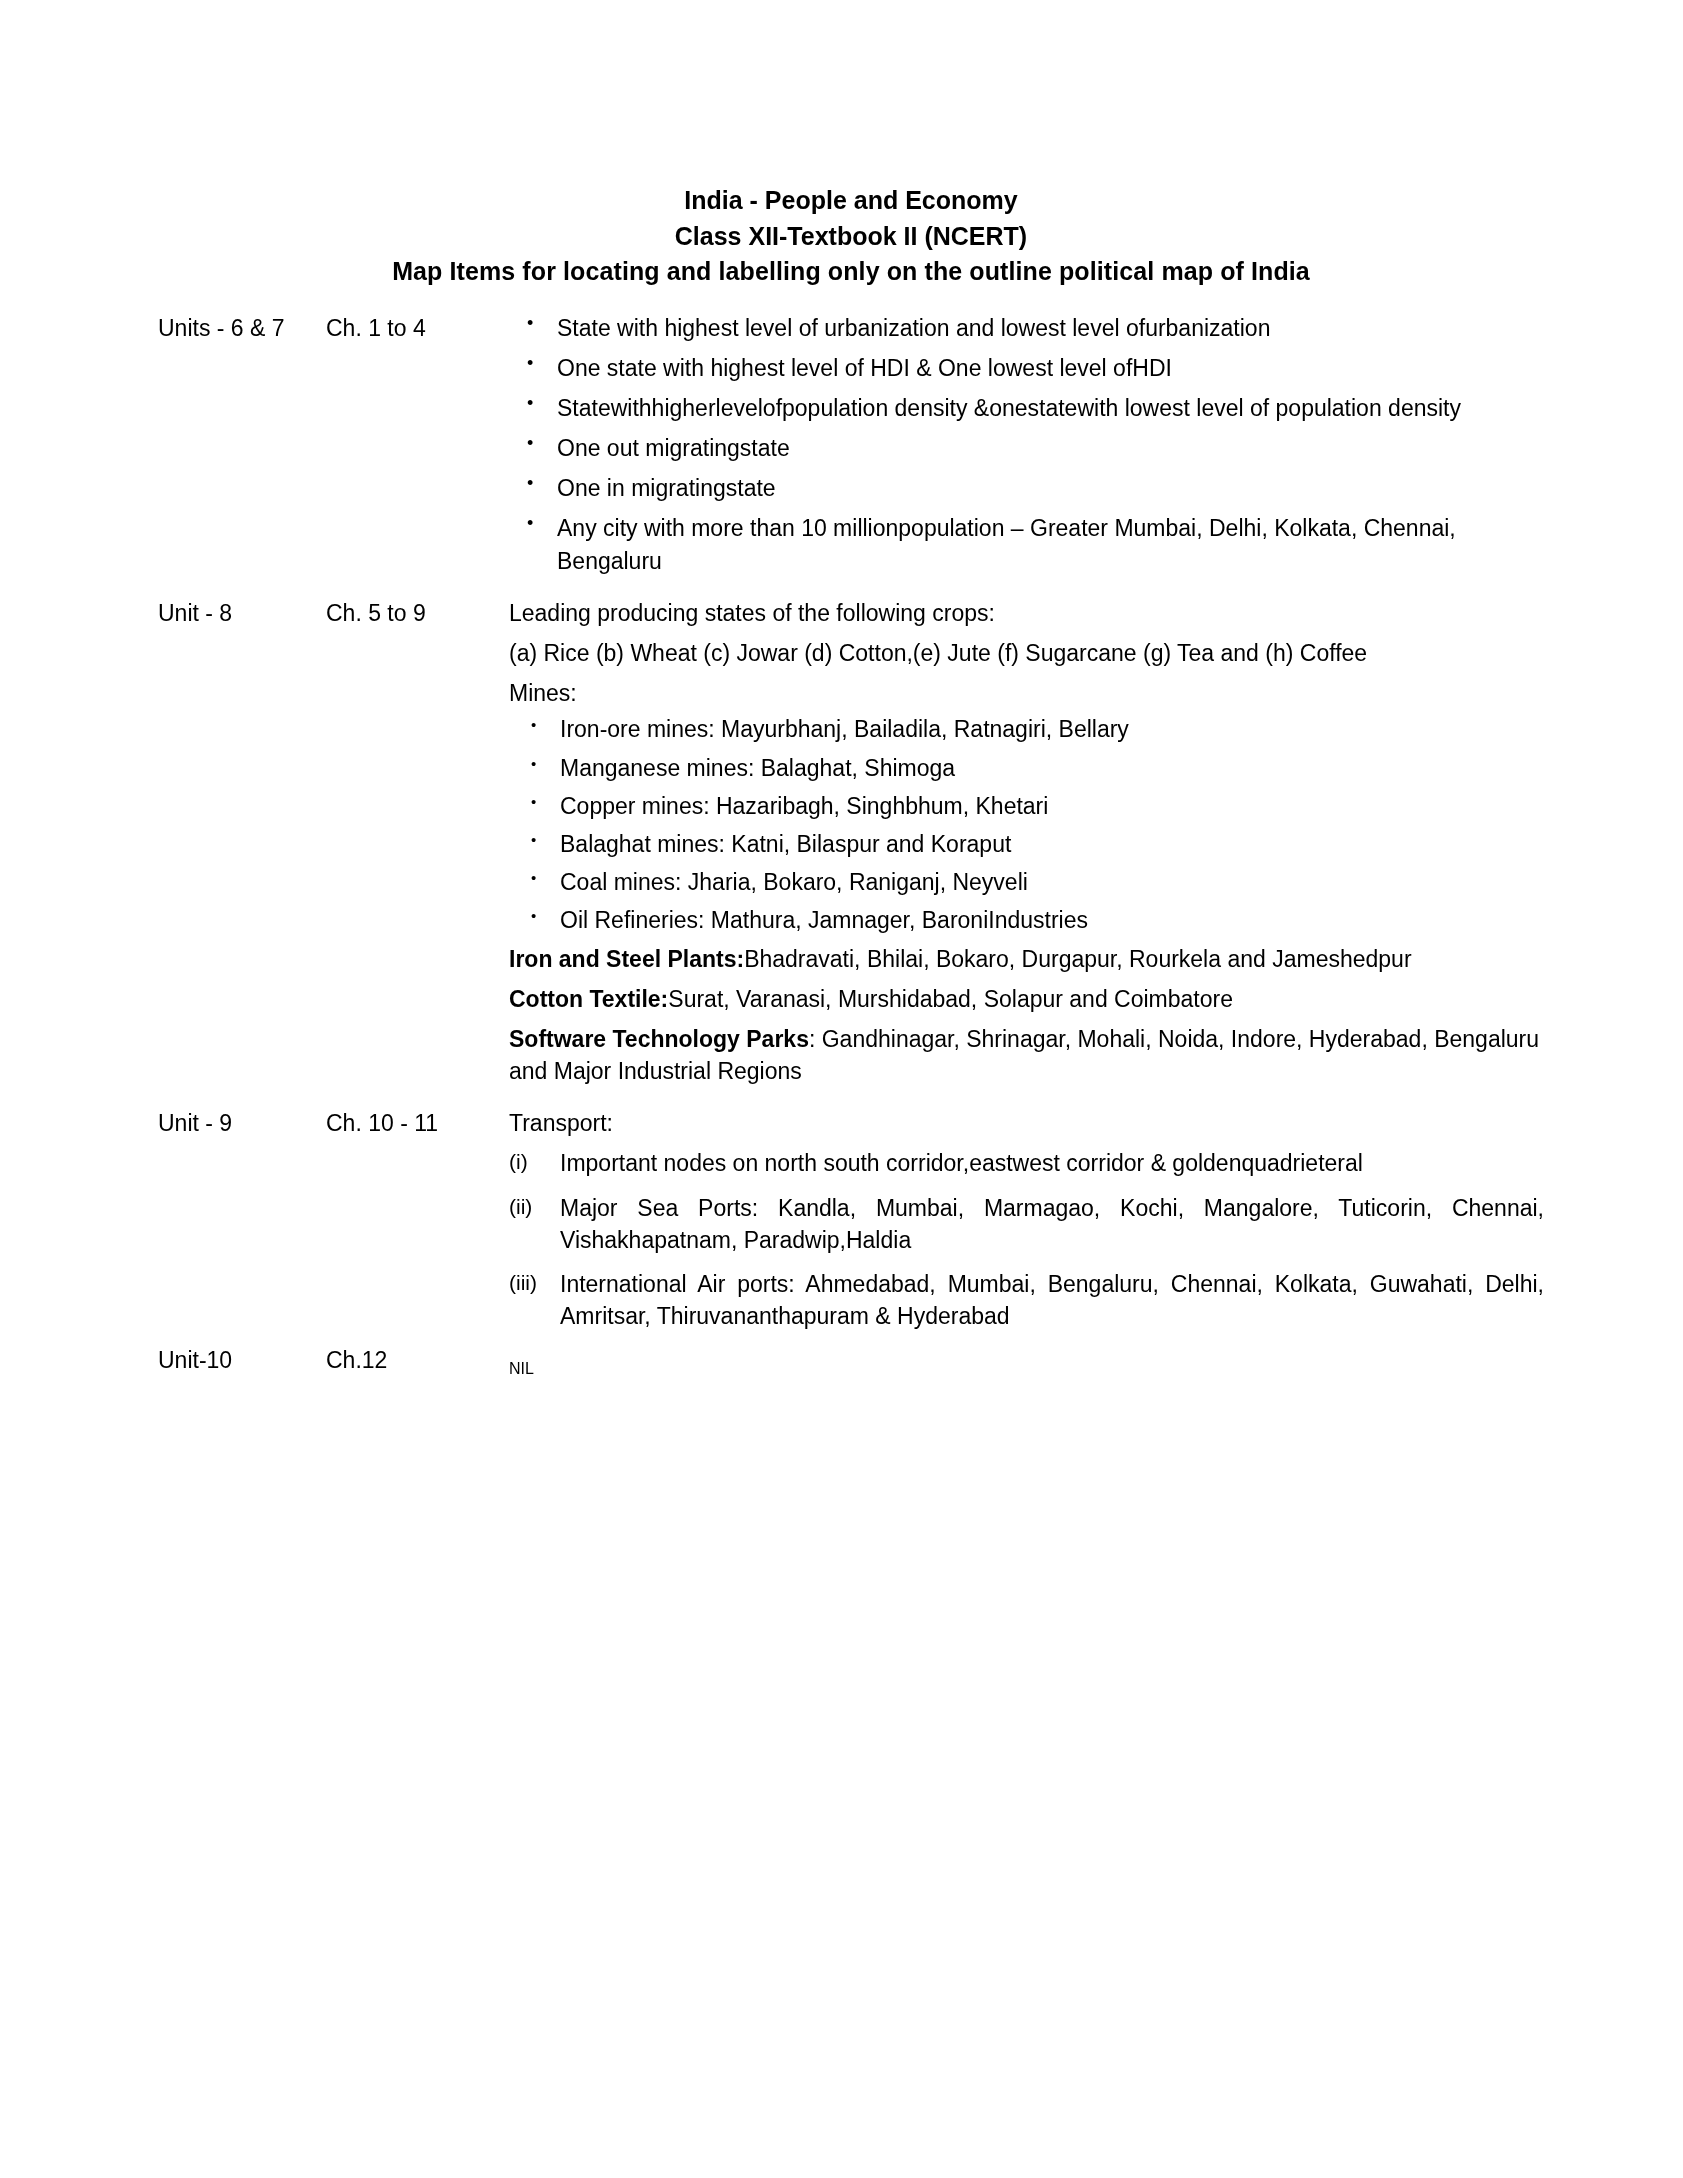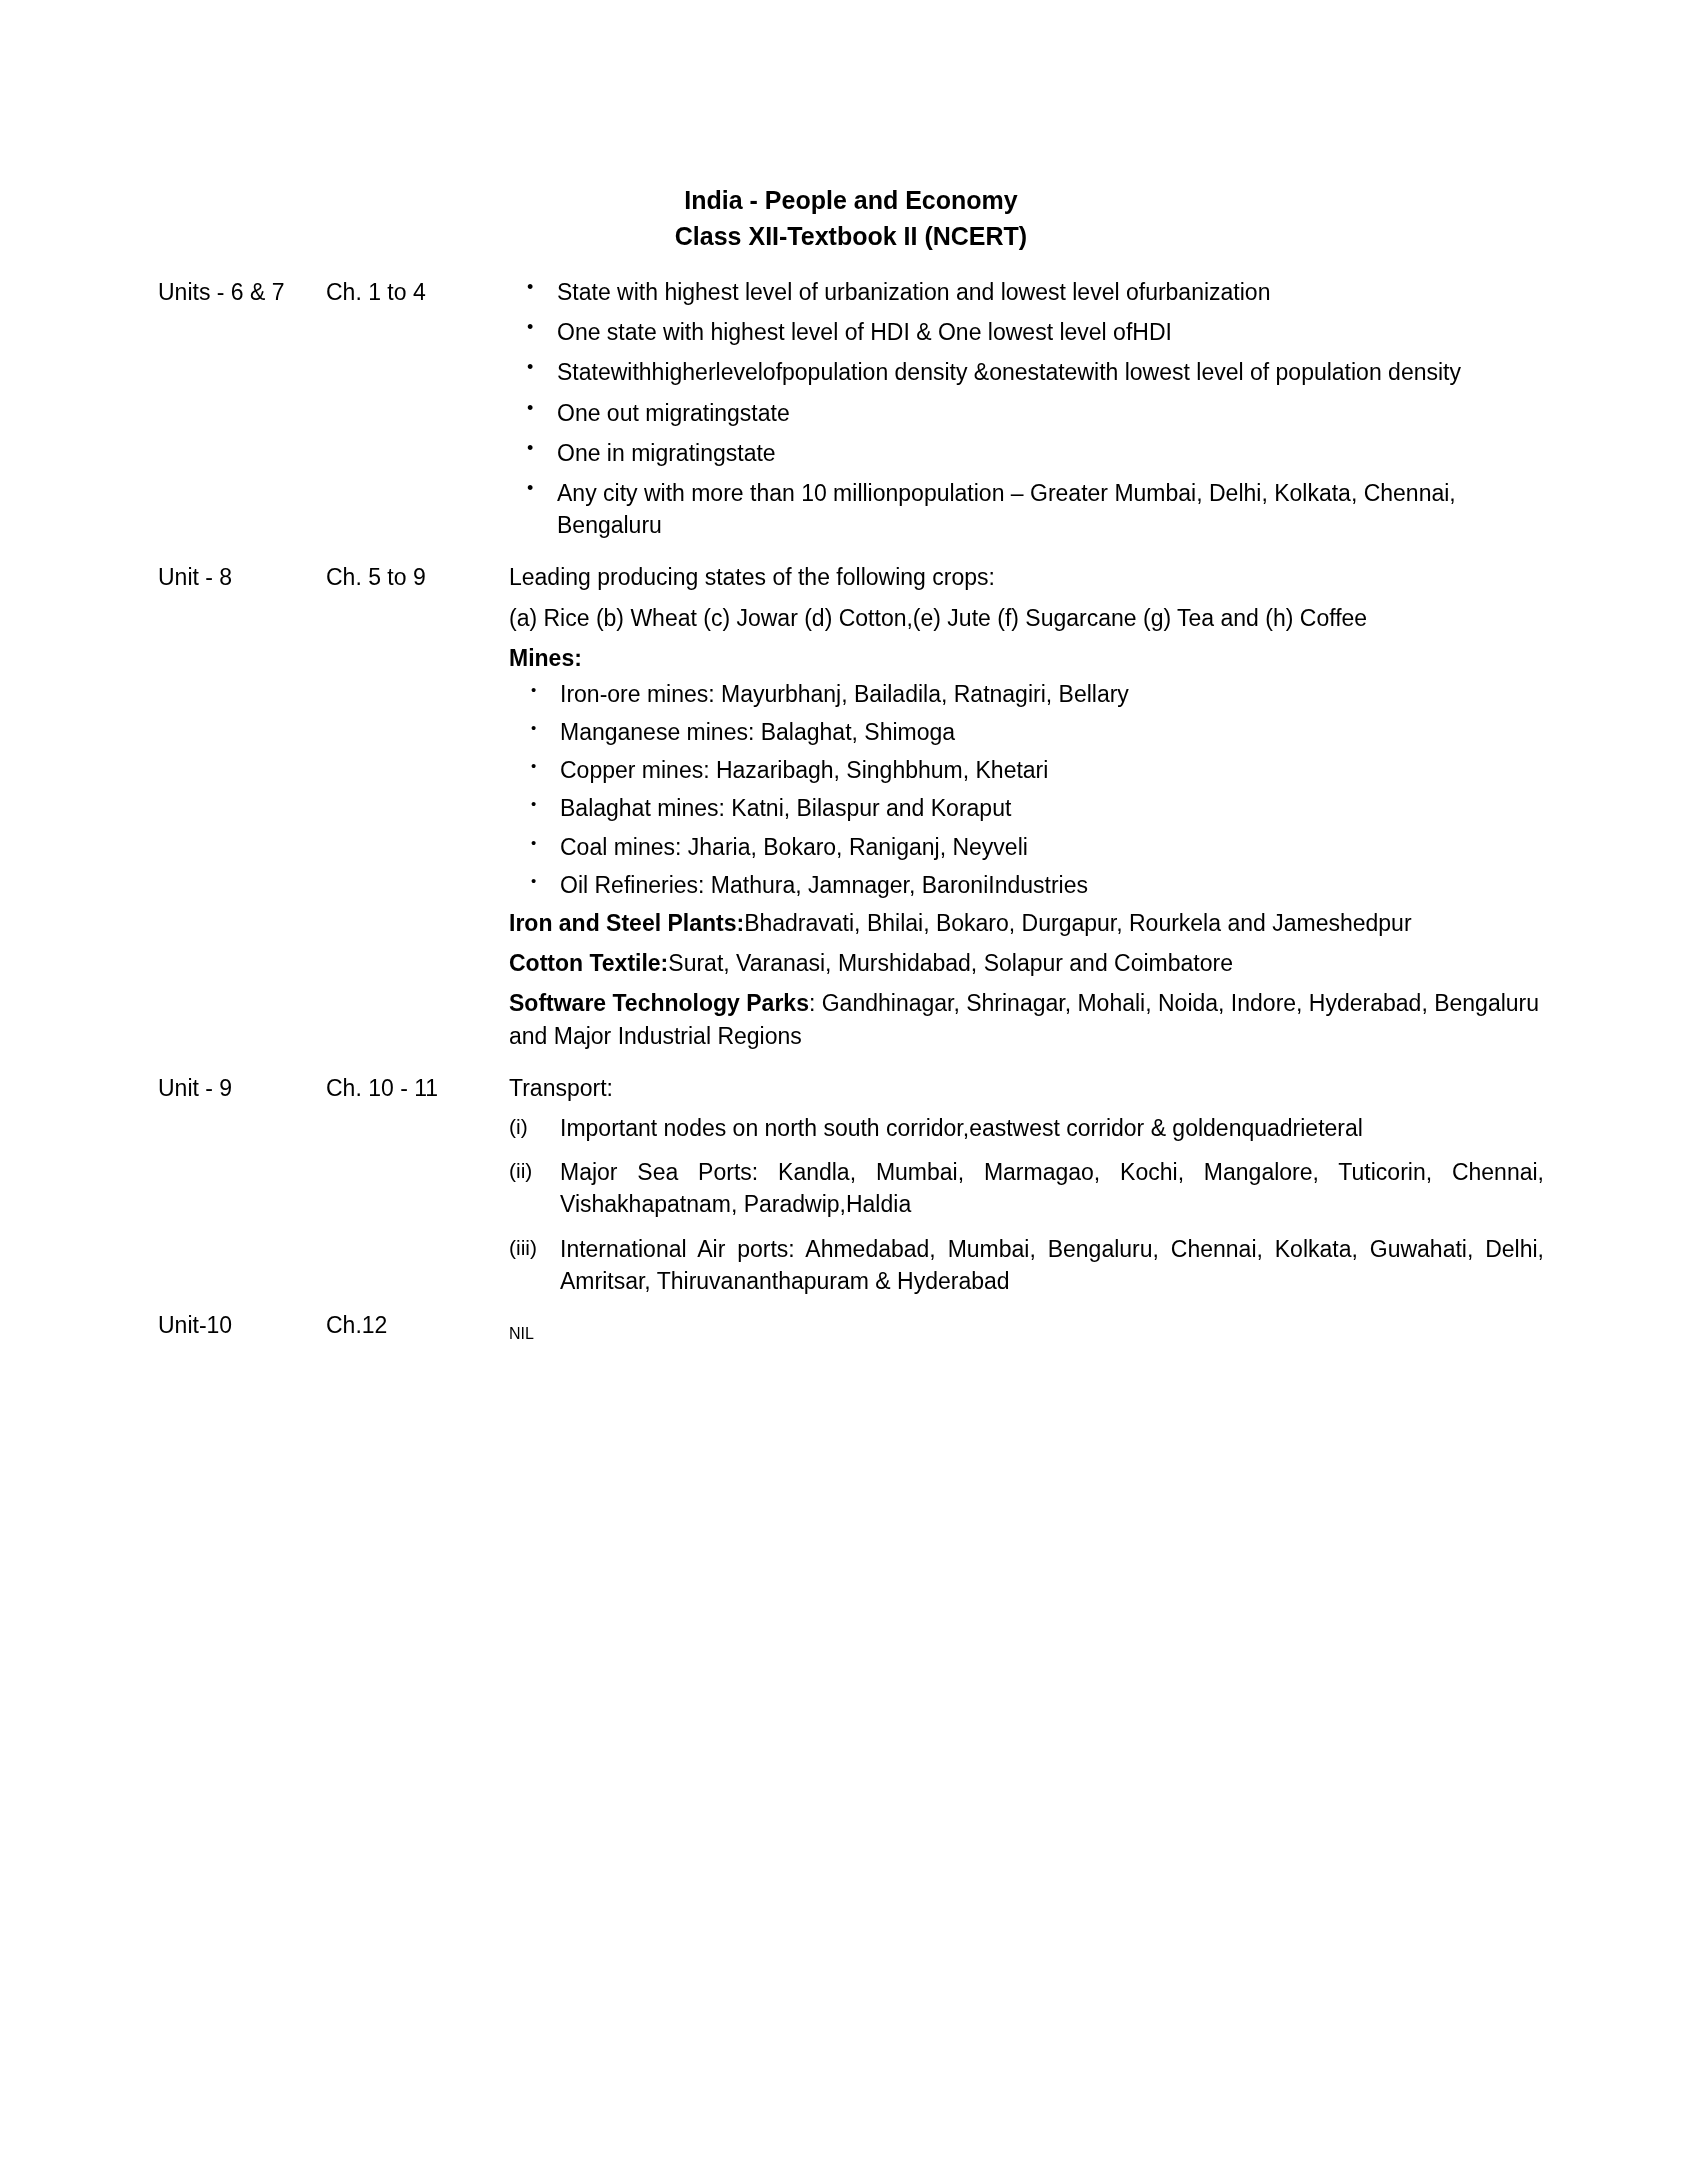--- a/index.html
+++ b/index.html
@@ -85,21 +85,21 @@
 
   .para {
     margin: 0 0 8px 0;
     line-height: 1.40;
   }
   .para.indent-hang {
     padding-left: 34px;
     text-indent: -34px;
   }
   .sub-head {
-    font-weight: bold;
+    font-weight: normal;
     margin: 6px 0 4px 0;
   }
   .lead-bold { font-weight: bold; }
 
   .just { text-align: justify; text-justify: inter-word; }
 
   ol.roman {
     list-style: none;
     margin: 0;
     padding: 0;
@@ -133,20 +133,21 @@
 </head>
 <body>
 
 <div class="page">
 
   <div class="content">
 
     <div class="title-block">
       <span class="title-line">India - People and Economy</span>
       <span class="title-line">Class XII-Textbook II (NCERT)</span>
+      <span class="title-line wide">Map Items for locating and labelling only on the outline political map of India</span>
     </div>
 
     <table class="map-table">
       <tbody>
 
         <tr>
           <td class="col-unit">Units - 6 &amp; 7</td>
           <td class="col-ch">Ch. 1 to 4</td>
           <td class="col-body">
             <ul class="bullets">

